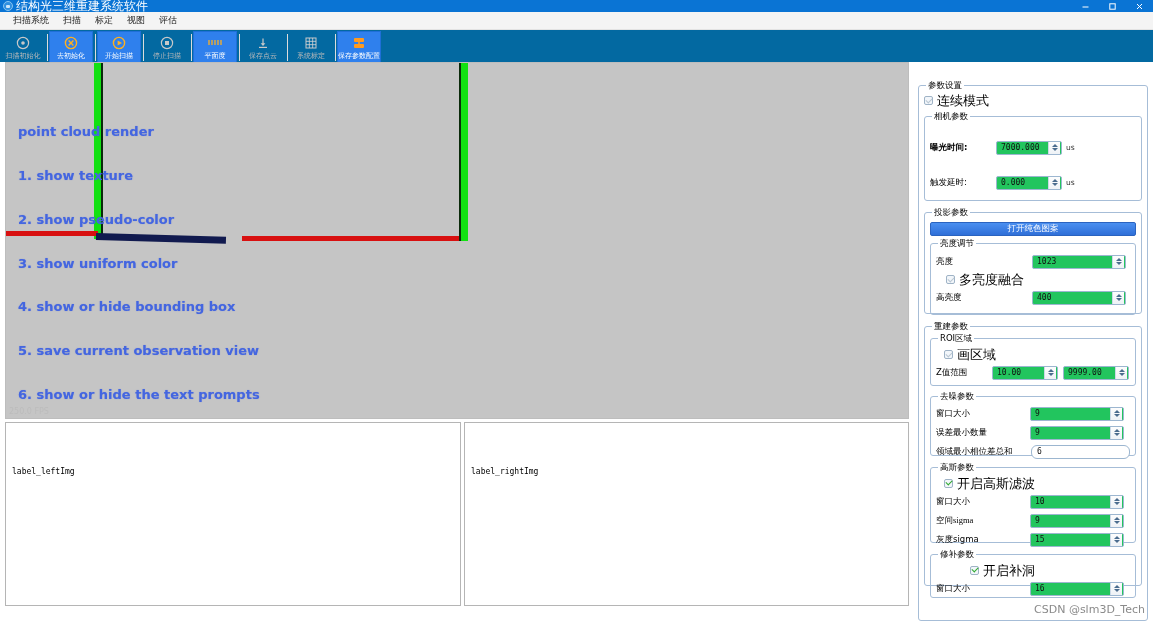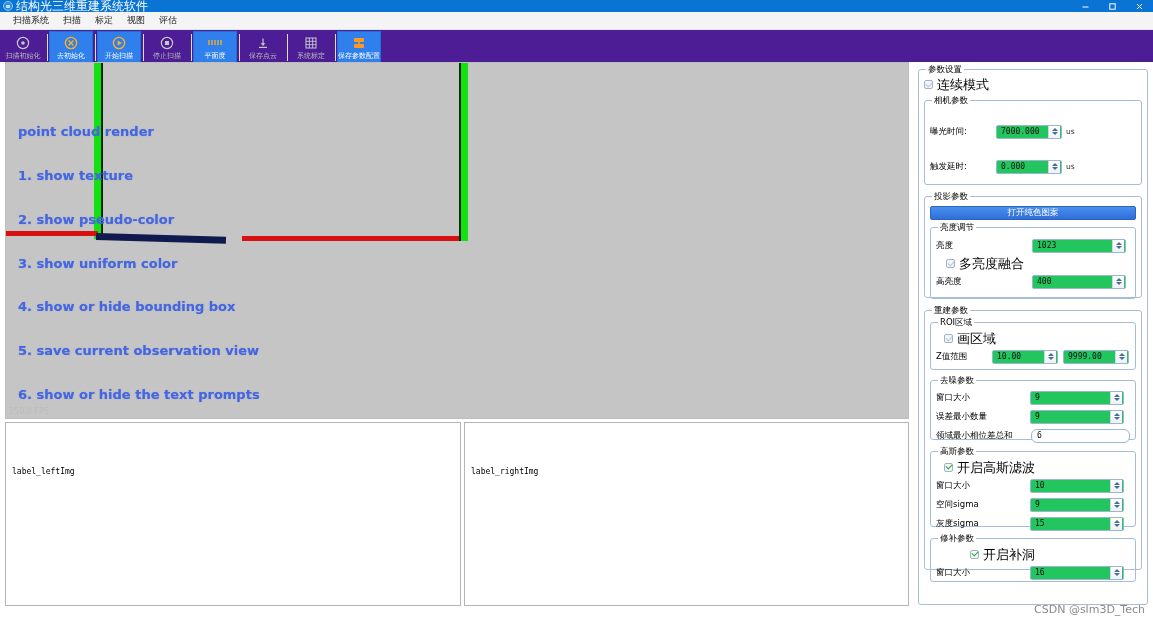--- a/index.html
+++ b/index.html
@@ -76,21 +76,21 @@
   .menu-item {
     font-size: 9px;
     padding: 1px 7px;
     color: #222;
     white-space: nowrap;
   }
 
   
   .toolbar {
     height: 33px;
-    background: #4c1d95;
+    background: #0369a1;
     border-bottom: 1px solid #d8d8d8;
     display: flex;
     align-items: stretch;
     padding: 1px 0 0 1px;
   }
   .tool-btn {
     width: 44px;
     margin-right: 1px;
     display: flex;
     flex-direction: column;
@@ -185,21 +185,21 @@
     font-size: 8px;
     color: #000;
   }
   #left-img-panel  { left: 5px;   width: 456px; }
   #right-img-panel { left: 464px; width: 445px; }
 
   
   .rightpanel {
     position: absolute;
     left: 918px;
-    top: 0px;
+    top: 16px;
     width: 230px;
     height: 543px;
     box-sizing: border-box;
   }
 
   
   .gb {
     border: 1px solid #a6bdd7;
     border-radius: 3px;
     position: relative;
@@ -522,21 +522,21 @@
 
       <div class="cb" style="margin-top:2px;">
         <div class="box checked-grey"></div>
         <div class="cblab">连续模式</div>
       </div>
 
       <div class="gb" style="height:85px; margin-top:9px;">
         <div class="gb-title">相机参数</div>
 
         <div class="row" style="margin-top:17px;">
-          <div class="lab" style="width:66px;">曝光时间:</div>
+          <div class="lab" style="width:66px;font-weight:bold;">曝光时间:</div>
           <div class="spin" style="width:66px;">
             <div class="val">7000.000</div>
             <div class="arrows">
                 <i class="up"></i>
                 <i class="down"></i>
               </div>
           </div>
           <div class="unit">us</div>
         </div>
 
@@ -667,21 +667,21 @@
             <div class="spin" style="width:94px;">
               <div class="val">10</div>
               <div class="arrows">
                   <i class="up"></i>
                   <i class="down"></i>
                 </div>
             </div>
           </div>
 
           <div class="row">
-            <div class="lab" style="width:94px;">空间sigma</div>
+            <div class="lab" style="width:94px;font-family:Liberation Serif, serif;">空间sigma</div>
             <div class="spin" style="width:94px;">
               <div class="val">9</div>
               <div class="arrows">
                   <i class="up"></i>
                   <i class="down"></i>
                 </div>
             </div>
           </div>
 
           <div class="row">

